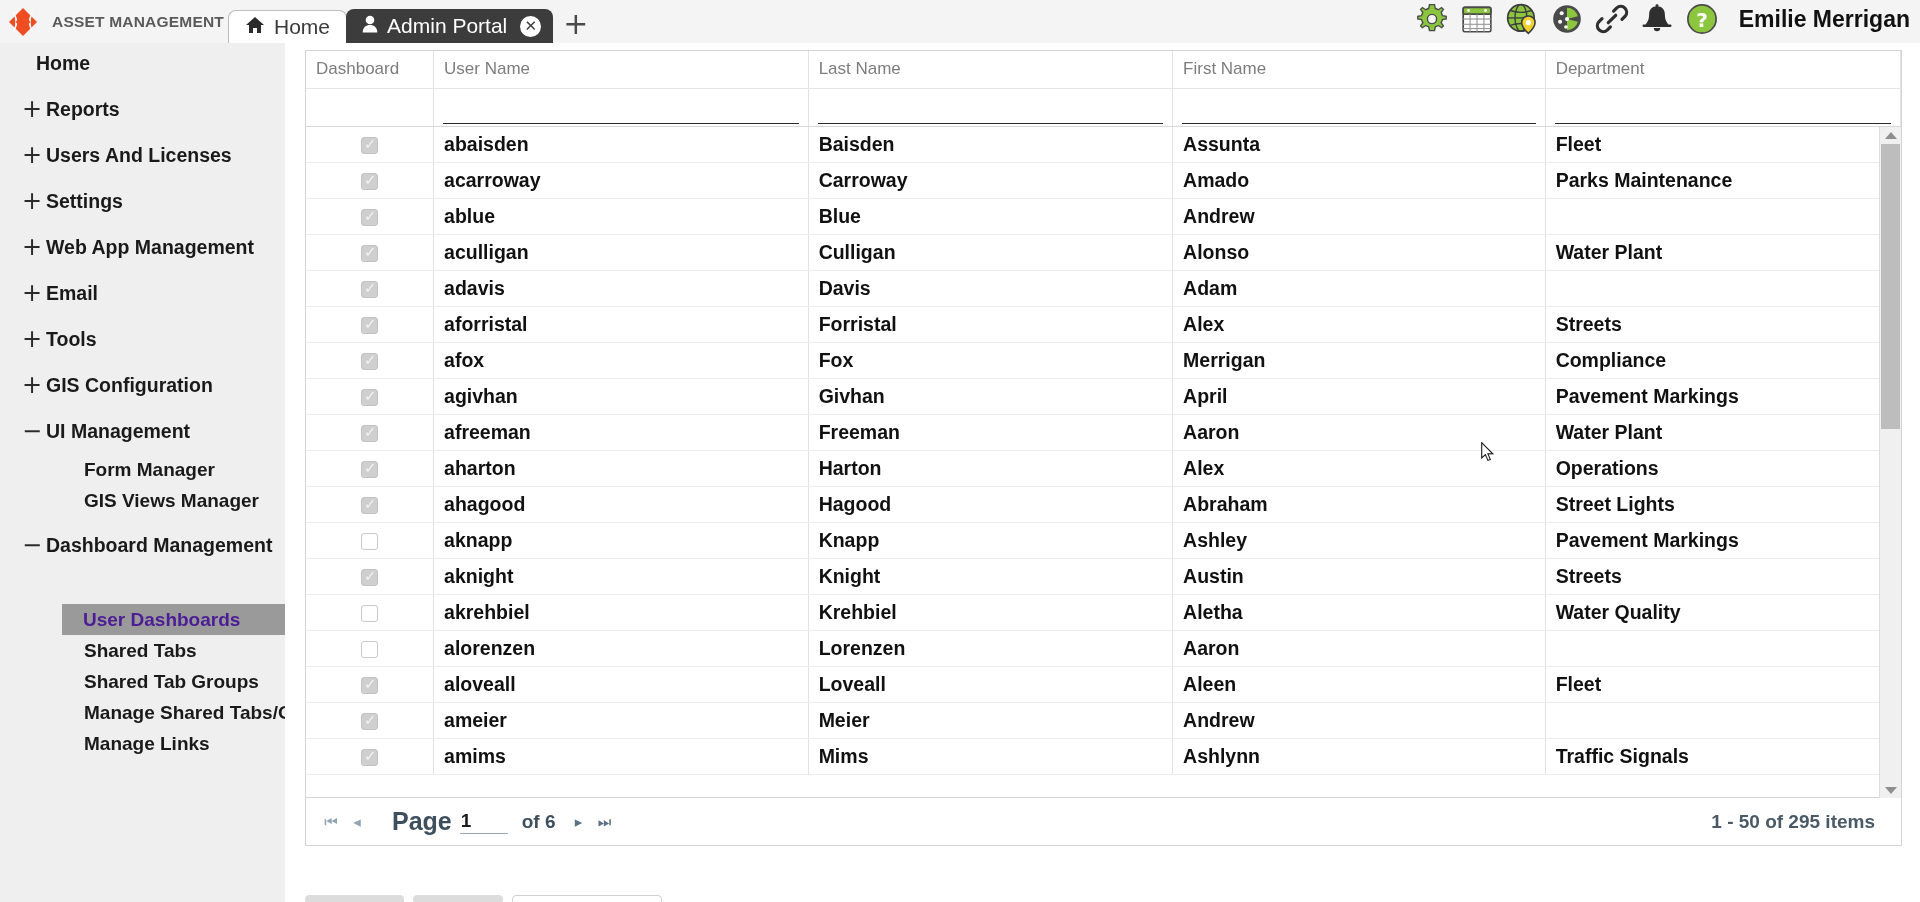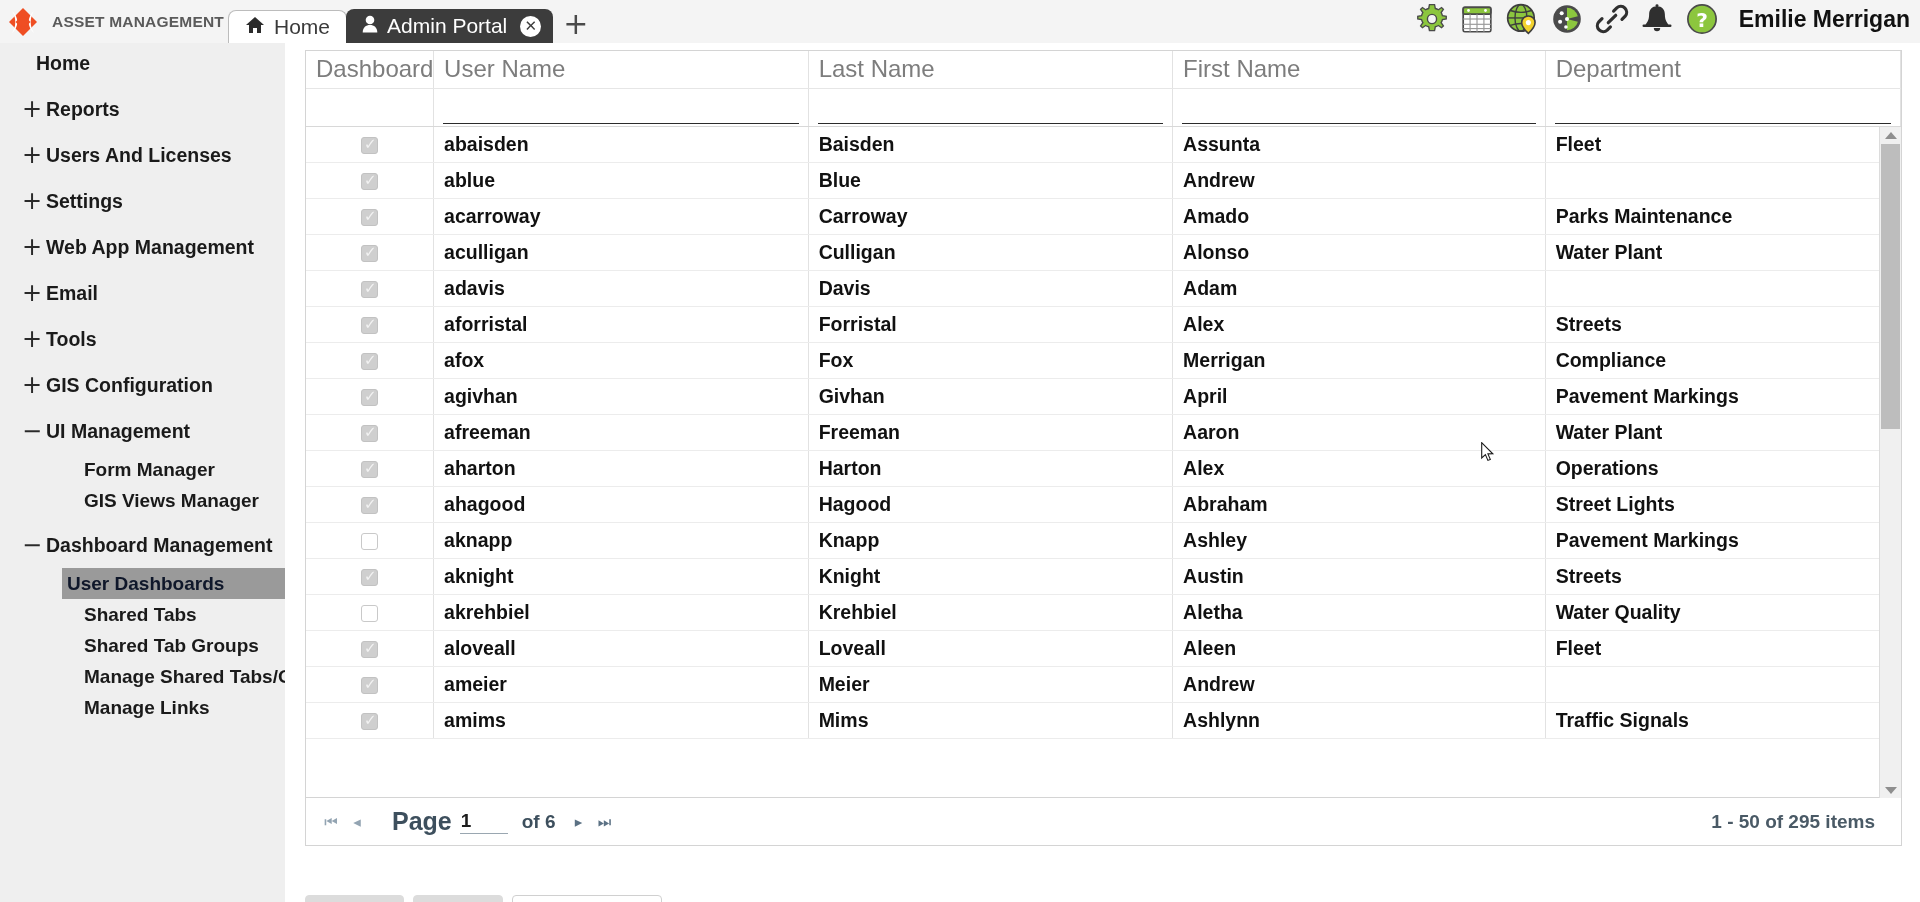--- a/index.html
+++ b/index.html
@@ -110,22 +110,22 @@
     font-family: "DejaVu Sans", sans-serif;
   }
   .nav-item.nolead { padding-left: 36px; }
   .nav-child {
     display: flex; align-items: center;
     height: 31px; padding-left: 84px;
     font-size: 19px; color: #1a1a1a; font-weight: 600;
     cursor: pointer; white-space: nowrap;
   }
   .nav-child.selected {
-    background: #9a9a9a; color: #0f172a;
-    width: 229px; margin-left: 62px; padding-left: 0;
+    background: #9a9a9a; color: #4c1d95;
+    width: 229px; margin-left: 62px; padding-left: 16px; margin-top: 36px;
   }
 
   
   #main {
     position: absolute; top: 0; left: 285px;
     width: 1635px; height: 862px;
     background: #ffffff;
   }
   #grid-outer {
     position: absolute; left: 20px; top: 10px;
@@ -133,21 +133,21 @@
     border: 1px solid #d4d4d4;
     background: #fff;
   }
   table.grid { border-collapse: collapse; width: 100%; table-layout: fixed; }
   table.grid th, table.grid td {
     border-right: 1px solid #e2e2e2;
     text-align: left; overflow: hidden; white-space: nowrap;
   }
   table.grid th {
     height: 37px; padding: 0 0 0 10px;
-    font-size: 24px; font-weight: 400; color: #7d7d7d;
+    font-size: 17px; font-weight: 400; color: #7d7d7d;
     background: #ffffff; border-bottom: 1px solid #e6e6e6;
   }
   .filter-row td {
     height: 38px; padding: 0 9px 0 9px;
     border-bottom: 1px solid #d8d8d8; background: #fff;
     vertical-align: bottom;
   }
   .filter-input {
     display: block; width: 100%; height: 26px;
     border: none; border-bottom: 1.6px solid #2b2b2b;
@@ -469,31 +469,31 @@
         <tbody id="grid-body">
             <tr class="data-row">
               <td class="c-dash"><span class="cb on"></span></td>
               <td>abaisden</td>
               <td>Baisden</td>
               <td>Assunta</td>
               <td>Fleet</td>
             </tr>
             <tr class="data-row">
               <td class="c-dash"><span class="cb on"></span></td>
+              <td>acarroway</td>
+              <td>Carroway</td>
+              <td>Amado</td>
+              <td>Parks Maintenance</td>
+            </tr>
+            <tr class="data-row">
+              <td class="c-dash"><span class="cb on"></span></td>
               <td>ablue</td>
               <td>Blue</td>
               <td>Andrew</td>
               <td></td>
-            </tr>
-            <tr class="data-row">
-              <td class="c-dash"><span class="cb on"></span></td>
-              <td>acarroway</td>
-              <td>Carroway</td>
-              <td>Amado</td>
-              <td>Parks Maintenance</td>
             </tr>
             <tr class="data-row">
               <td class="c-dash"><span class="cb on"></span></td>
               <td>aculligan</td>
               <td>Culligan</td>
               <td>Alonso</td>
               <td>Water Plant</td>
             </tr>
             <tr class="data-row">
               <td class="c-dash"><span class="cb on"></span></td>
@@ -557,20 +557,27 @@
               <td>Knight</td>
               <td>Austin</td>
               <td>Streets</td>
             </tr>
             <tr class="data-row">
               <td class="c-dash"><span class="cb off"></span></td>
               <td>akrehbiel</td>
               <td>Krehbiel</td>
               <td>Aletha</td>
               <td>Water Quality</td>
+            </tr>
+            <tr class="data-row">
+              <td class="c-dash"><span class="cb off"></span></td>
+              <td>alorenzen</td>
+              <td>Lorenzen</td>
+              <td>Aaron</td>
+              <td></td>
             </tr>
             <tr class="data-row">
               <td class="c-dash"><span class="cb on"></span></td>
               <td>aloveall</td>
               <td>Loveall</td>
               <td>Aleen</td>
               <td>Fleet</td>
             </tr>
             <tr class="data-row">
               <td class="c-dash"><span class="cb on"></span></td>

